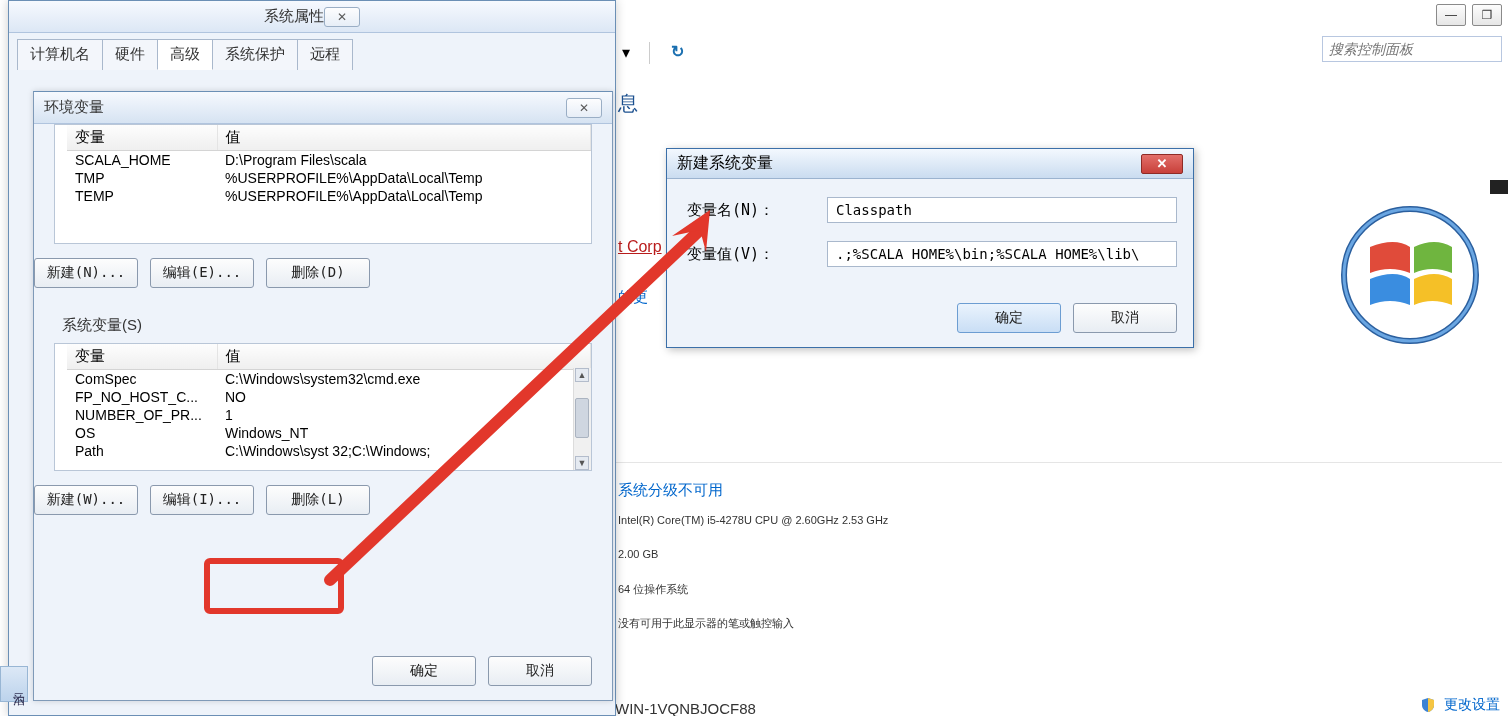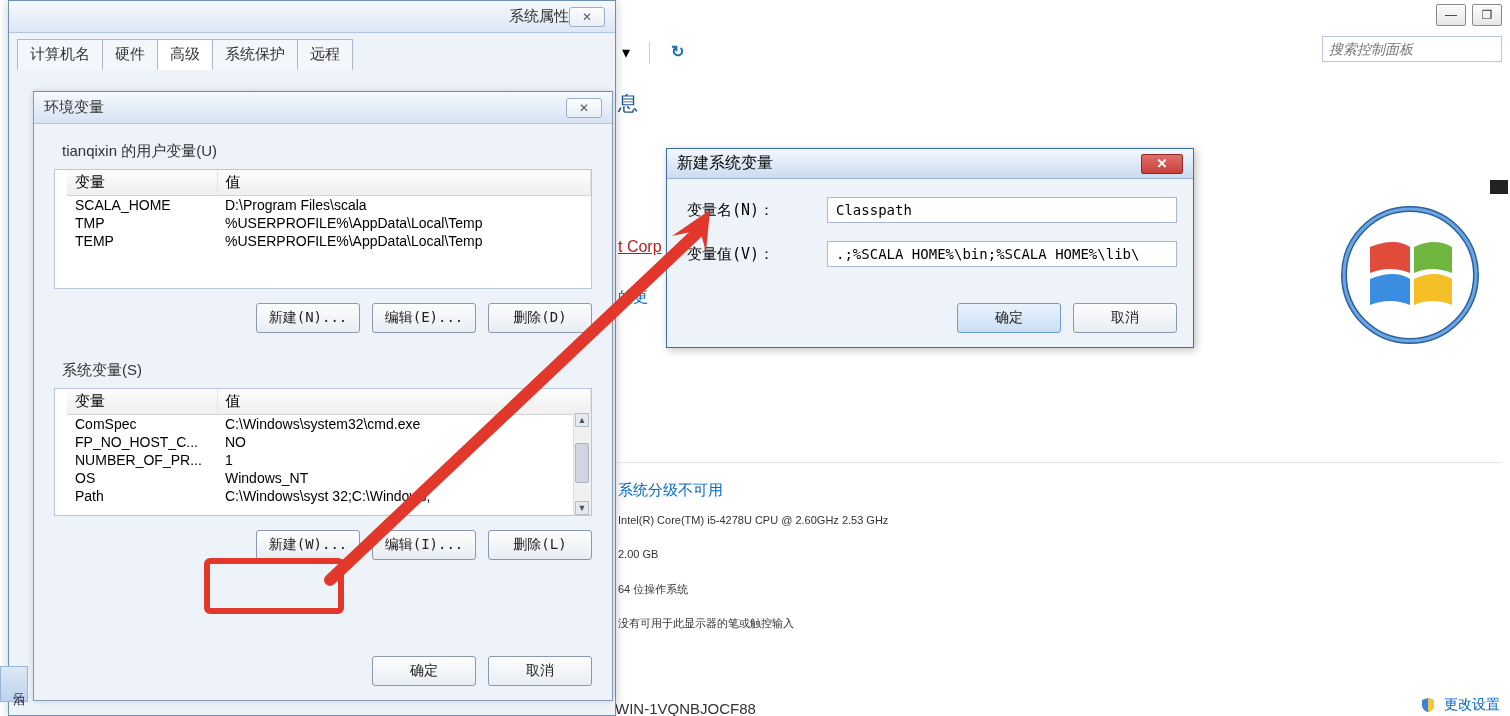--- a/index.html
+++ b/index.html
@@ -21,40 +21,40 @@
 .bg-corp { position:absolute; left:618px; top:238px; font-size:16px; color:#b91c1c;text-decoration:underline; }
 .bg-link2 { position:absolute; left:618px; top:288px; color:#0066cc; font-size:15px;}
 .bg-bottom-label { position:absolute; left:380px; top:700px; font-size:15px; color:#555;}
 .bg-bottom-val { position:absolute; left:615px; top:700px; font-size:15px; color:#333;}
 .bg-change-settings { position:absolute; right:10px; top:696px; color:#0066cc; font-size:14px; }
 .bg-shield { display:inline-block; width:16px; height:16px; vertical-align:middle; margin-right:4px;}
 .win-logo { position:absolute; right:30px; top:205px; width:140px; height:140px; }
 
 
 .sysprops { position:absolute; left:8px; top:0; width:608px; height:716px; background:#eef3fa; border:1px solid #6b8fb5; box-shadow: 0 0 10px rgba(0,0,0,.2);}
-.sysprops .titlebar { height:32px; background: linear-gradient(#f6f9fe,#dce7f5); border-bottom:1px solid #b0c4de; display:flex; align-items:center; padding:0 10px; justify-content:flex-end;}
+.sysprops .titlebar { height:32px; background: linear-gradient(#f6f9fe,#dce7f5); border-bottom:1px solid #b0c4de; display:flex; align-items:center; padding:0 10px; justify-content:center;}
 .sysprops .titlebar .title { font-size:15px; color:#333;}
 .close-x { width:36px; height:20px; border:1px solid #9aaec5; border-radius:3px; background:linear-gradient(#fdfdfe,#e7eef7); display:flex; align-items:center; justify-content:center; font-size:12px; color:#5a5a5a;}
 .tabs { display:flex; padding:6px 8px 0 8px; gap:0; background:#eef3fa;}
 .tab { padding:5px 12px; font-size:15px; border:1px solid #a9b8cc; border-bottom:none; background:#f3f6fb; margin-right:-1px; color:#333;}
 .tab.active { background:#fff; position:relative; z-index:2; border-bottom:1px solid #fff;}
 
 
 .envvars { position:absolute; left:24px; top:90px; width:580px; height:610px; background:#eef3fa; border:1px solid #7f9ab8; border-top:1px solid #6b8fb5; box-shadow:0 0 6px rgba(0,0,0,.15);}
 .envvars .titlebar { height:32px; background: linear-gradient(#f6f9fe,#d6e3f2); border-bottom:1px solid #b0c4de; display:flex; align-items:center; justify-content:space-between; padding:0 10px;}
 .group-label { font-size:15px; color:#333; margin:18px 0 8px 28px;}
 .var-table-wrap { margin:0 20px; border:1px solid #b9c6d7; background:#fff; height:120px; position:relative; overflow:hidden;padding-left:12px;}
 .var-table-wrap.sys { height:128px;}
 .var-table { width:100%; border-collapse:collapse; font-family:"SimSun","NSimSun",monospace; font-size:14px;}
 .var-table th { text-align:left; padding:3px 8px; background:linear-gradient(#fdfdfd,#efefef); border-bottom:1px solid #d4d4d4; border-right:1px solid #e4e4e4; font-weight:normal; font-size:15px; font-family:"Microsoft YaHei";}
 .var-table td { padding:1px 8px; white-space:nowrap;}
 .scroll-track { position:absolute; right:0; top:24px; bottom:0; width:18px; background:#f0f0f0; border-left:1px solid #dcdcdc;}
 .scroll-thumb { position:absolute; right:2px; top:30px; width:14px; height:40px; background:#cfd6e0; border:1px solid #aab3c0; border-radius:2px;}
 .scroll-arrow { position:absolute; right:2px; width:14px; height:14px; background:#e5eaf1; border:1px solid #b3bccb; font-size:9px; text-align:center; line-height:12px; color:#555;}
-.btn-row { display:flex; justify-content:flex-end; gap:12px; margin:14px 20px 0 0;}
+.btn-row { display:flex; gap:12px; margin:14px 20px 0 0;}
 .win-button { min-width:104px; height:30px; border:1px solid #8a99ad; background:linear-gradient(#fdfdfd,#e8edf3); border-radius:3px; font-size:14px; color:#222; font-family:"SimSun",monospace; padding:0 10px;}
 .envvars .bottom-row { position:absolute; bottom:14px; right:20px; display:flex; gap:12px;}
 
 
 .newvar { position:absolute; left:666px; top:148px; width:528px; height:200px; background:#eef3fa; border:1px solid #3b6fa8; box-shadow:2px 2px 8px rgba(0,0,0,.25);}
 .newvar .titlebar { height:30px; background:linear-gradient(#f3f8fe,#cadcf0); border-bottom:1px solid #9bb3cf; display:flex; align-items:center; justify-content:space-between; padding:0 10px;}
 .newvar .red-close { width:42px; height:20px; background:linear-gradient(#e36f6a,#c8403a); border:1px solid #8e2b26; border-radius:2px; display:flex; align-items:center; justify-content:center; color:#fff; font-weight:bold; font-size:13px;}
 .newvar .row { display:flex; align-items:center; margin:18px 16px 0 20px;}
 .newvar .row label { width:140px; font-size:15px; font-family:"SimSun",monospace;}
 .newvar .row input { flex:1; height:26px; border:1px solid #a9b8cc; padding:2px 8px; font-family:"Consolas","SimSun",monospace; font-size:14px; background:#fff;}
@@ -125,21 +125,20 @@
     <div class="tab">系统保护</div>
     <div class="tab">远程</div>
   </div>
 
   <div class="envvars">
     <div class="titlebar">
       <span class="title">环境变量</span>
       <div class="close-x">✕</div>
     </div>
 
-    <div class="group-label">tianqixin 的用户变量(U)</div>
     <div class="var-table-wrap">
       <table class="var-table">
         <tbody>
             <tr>
               <th style="width:150px">变量</th>
               <th>值</th>
             </tr>
         <tr>
               <td>SCALA_HOME</td>
               <td>D:\Program Files\scala</td>

